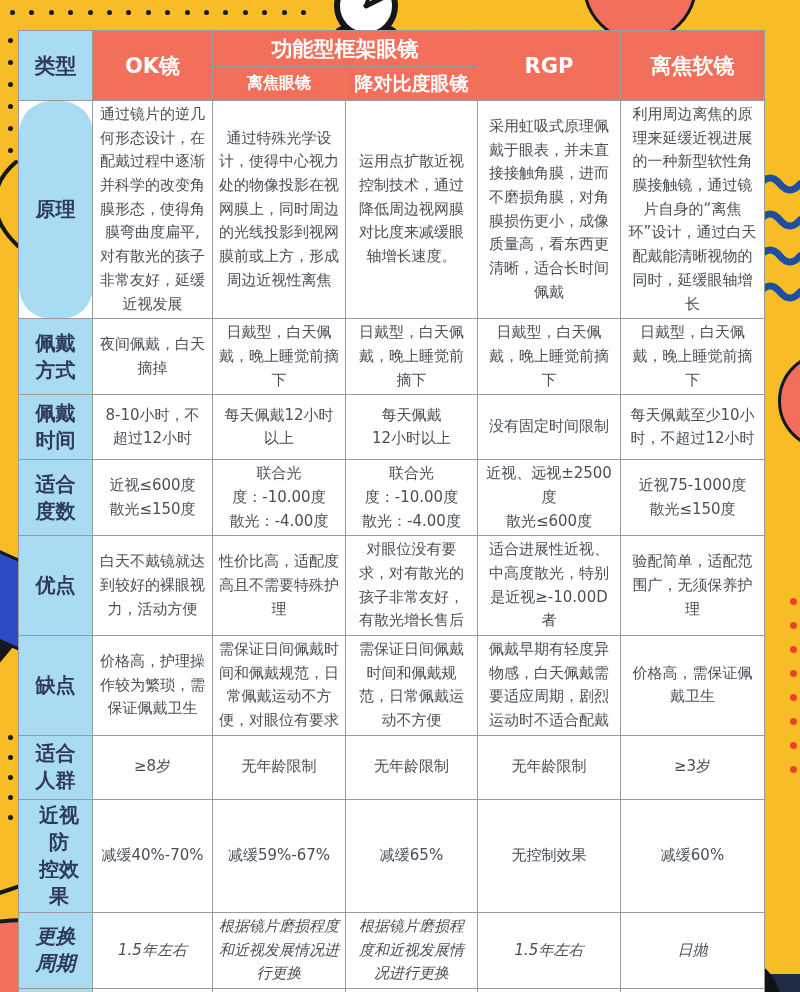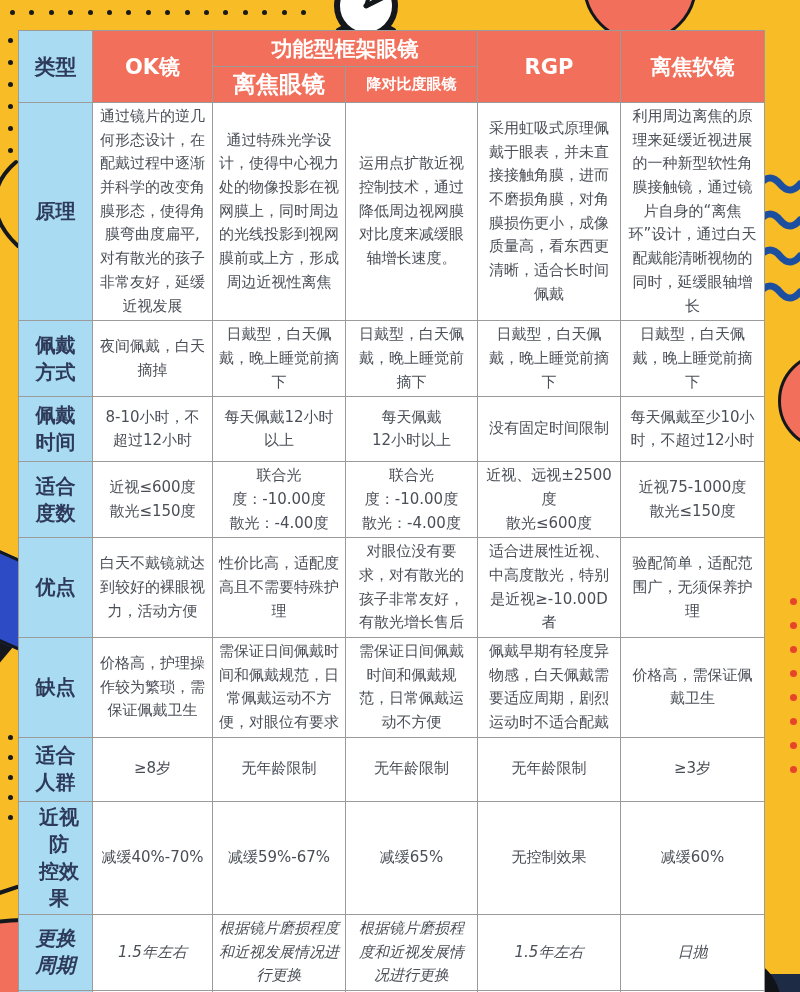--- a/index.html
+++ b/index.html
@@ -174,27 +174,27 @@
     </colgroup>
     <thead>
       <tr>
         <th rowspan="2" class="type-head">类型</th>
         <th rowspan="2">OK镜</th>
         <th colspan="2">功能型框架眼镜</th>
         <th rowspan="2">RGP</th>
         <th rowspan="2">离焦软镜</th>
       </tr>
       <tr>
-        <th style="font-size:23px">离焦眼镜</th>
-        <th style="font-size:15px">降对比度眼镜</th>
+        <th style="font-size:16px">离焦眼镜</th>
+        <th style="font-size:19px">降对比度眼镜</th>
       </tr>
     </thead>
     <tbody id="table-body">
         <tr>
-          <th class="rowlabel" style="white-space: pre-line;">原理</th>
+          <th class="rowlabel" style="white-space: pre-line; border-radius: 32px;">原理</th>
           <td>通过镜片的逆几何形态设计，在配戴过程中逐渐并科学的改变角膜形态，使得角膜弯曲度扁平,对有散光的孩子非常友好，延缓近视发展</td>
           <td>通过特殊光学设计，使得中心视力处的物像投影在视网膜上，同时周边的光线投影到视网膜前或上方，形成周边近视性离焦</td>
           <td>运用点扩散近视控制技术，通过降低周边视网膜对比度来减缓眼轴增长速度。</td>
           <td>采用虹吸式原理佩戴于眼表，并未直接接触角膜，进而不磨损角膜，对角膜损伤更小，成像质量高，看东西更清晰，适合长时间佩戴</td>
           <td>利用周边离焦的原理来延缓近视进展的一种新型软性角膜接触镜，通过镜片自身的“离焦环”设计，通过白天配戴能清晰视物的同时，延缓眼轴增长</td>
         </tr>
         <tr>
           <th class="rowlabel" style="white-space: pre-line;">佩戴
 方式</th>
           <td>夜间佩戴，白天摘掉</td>

